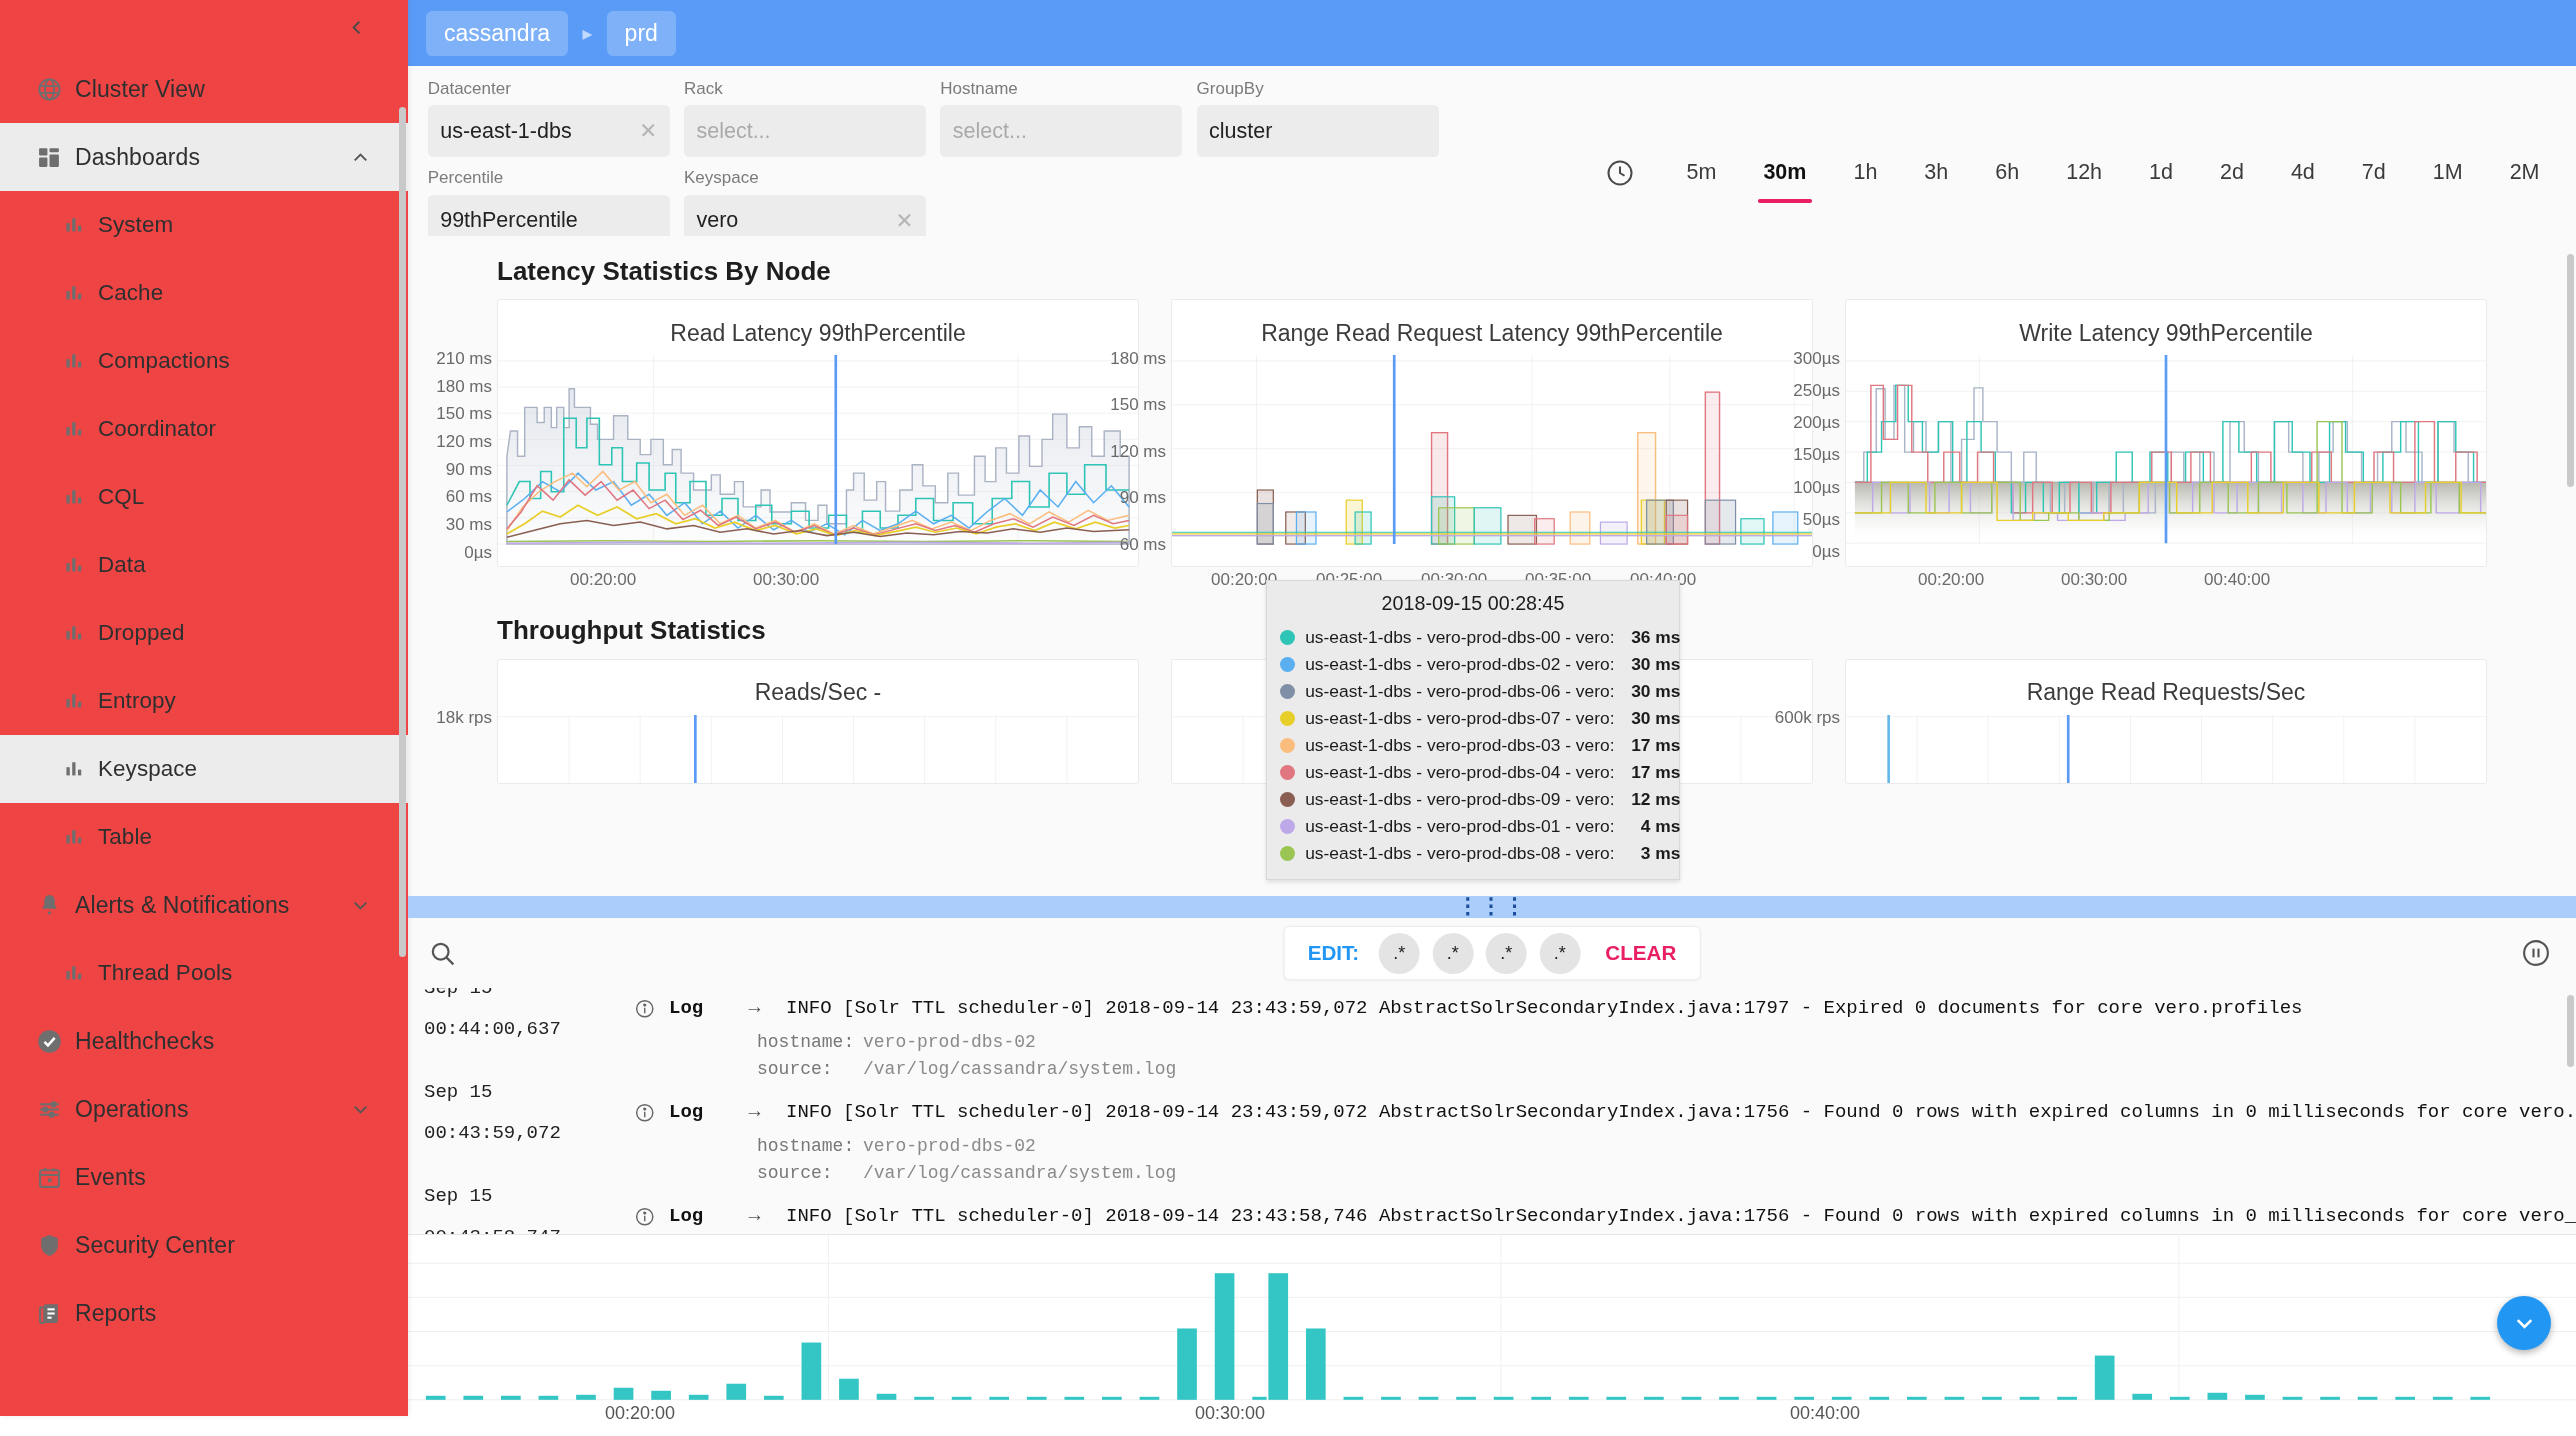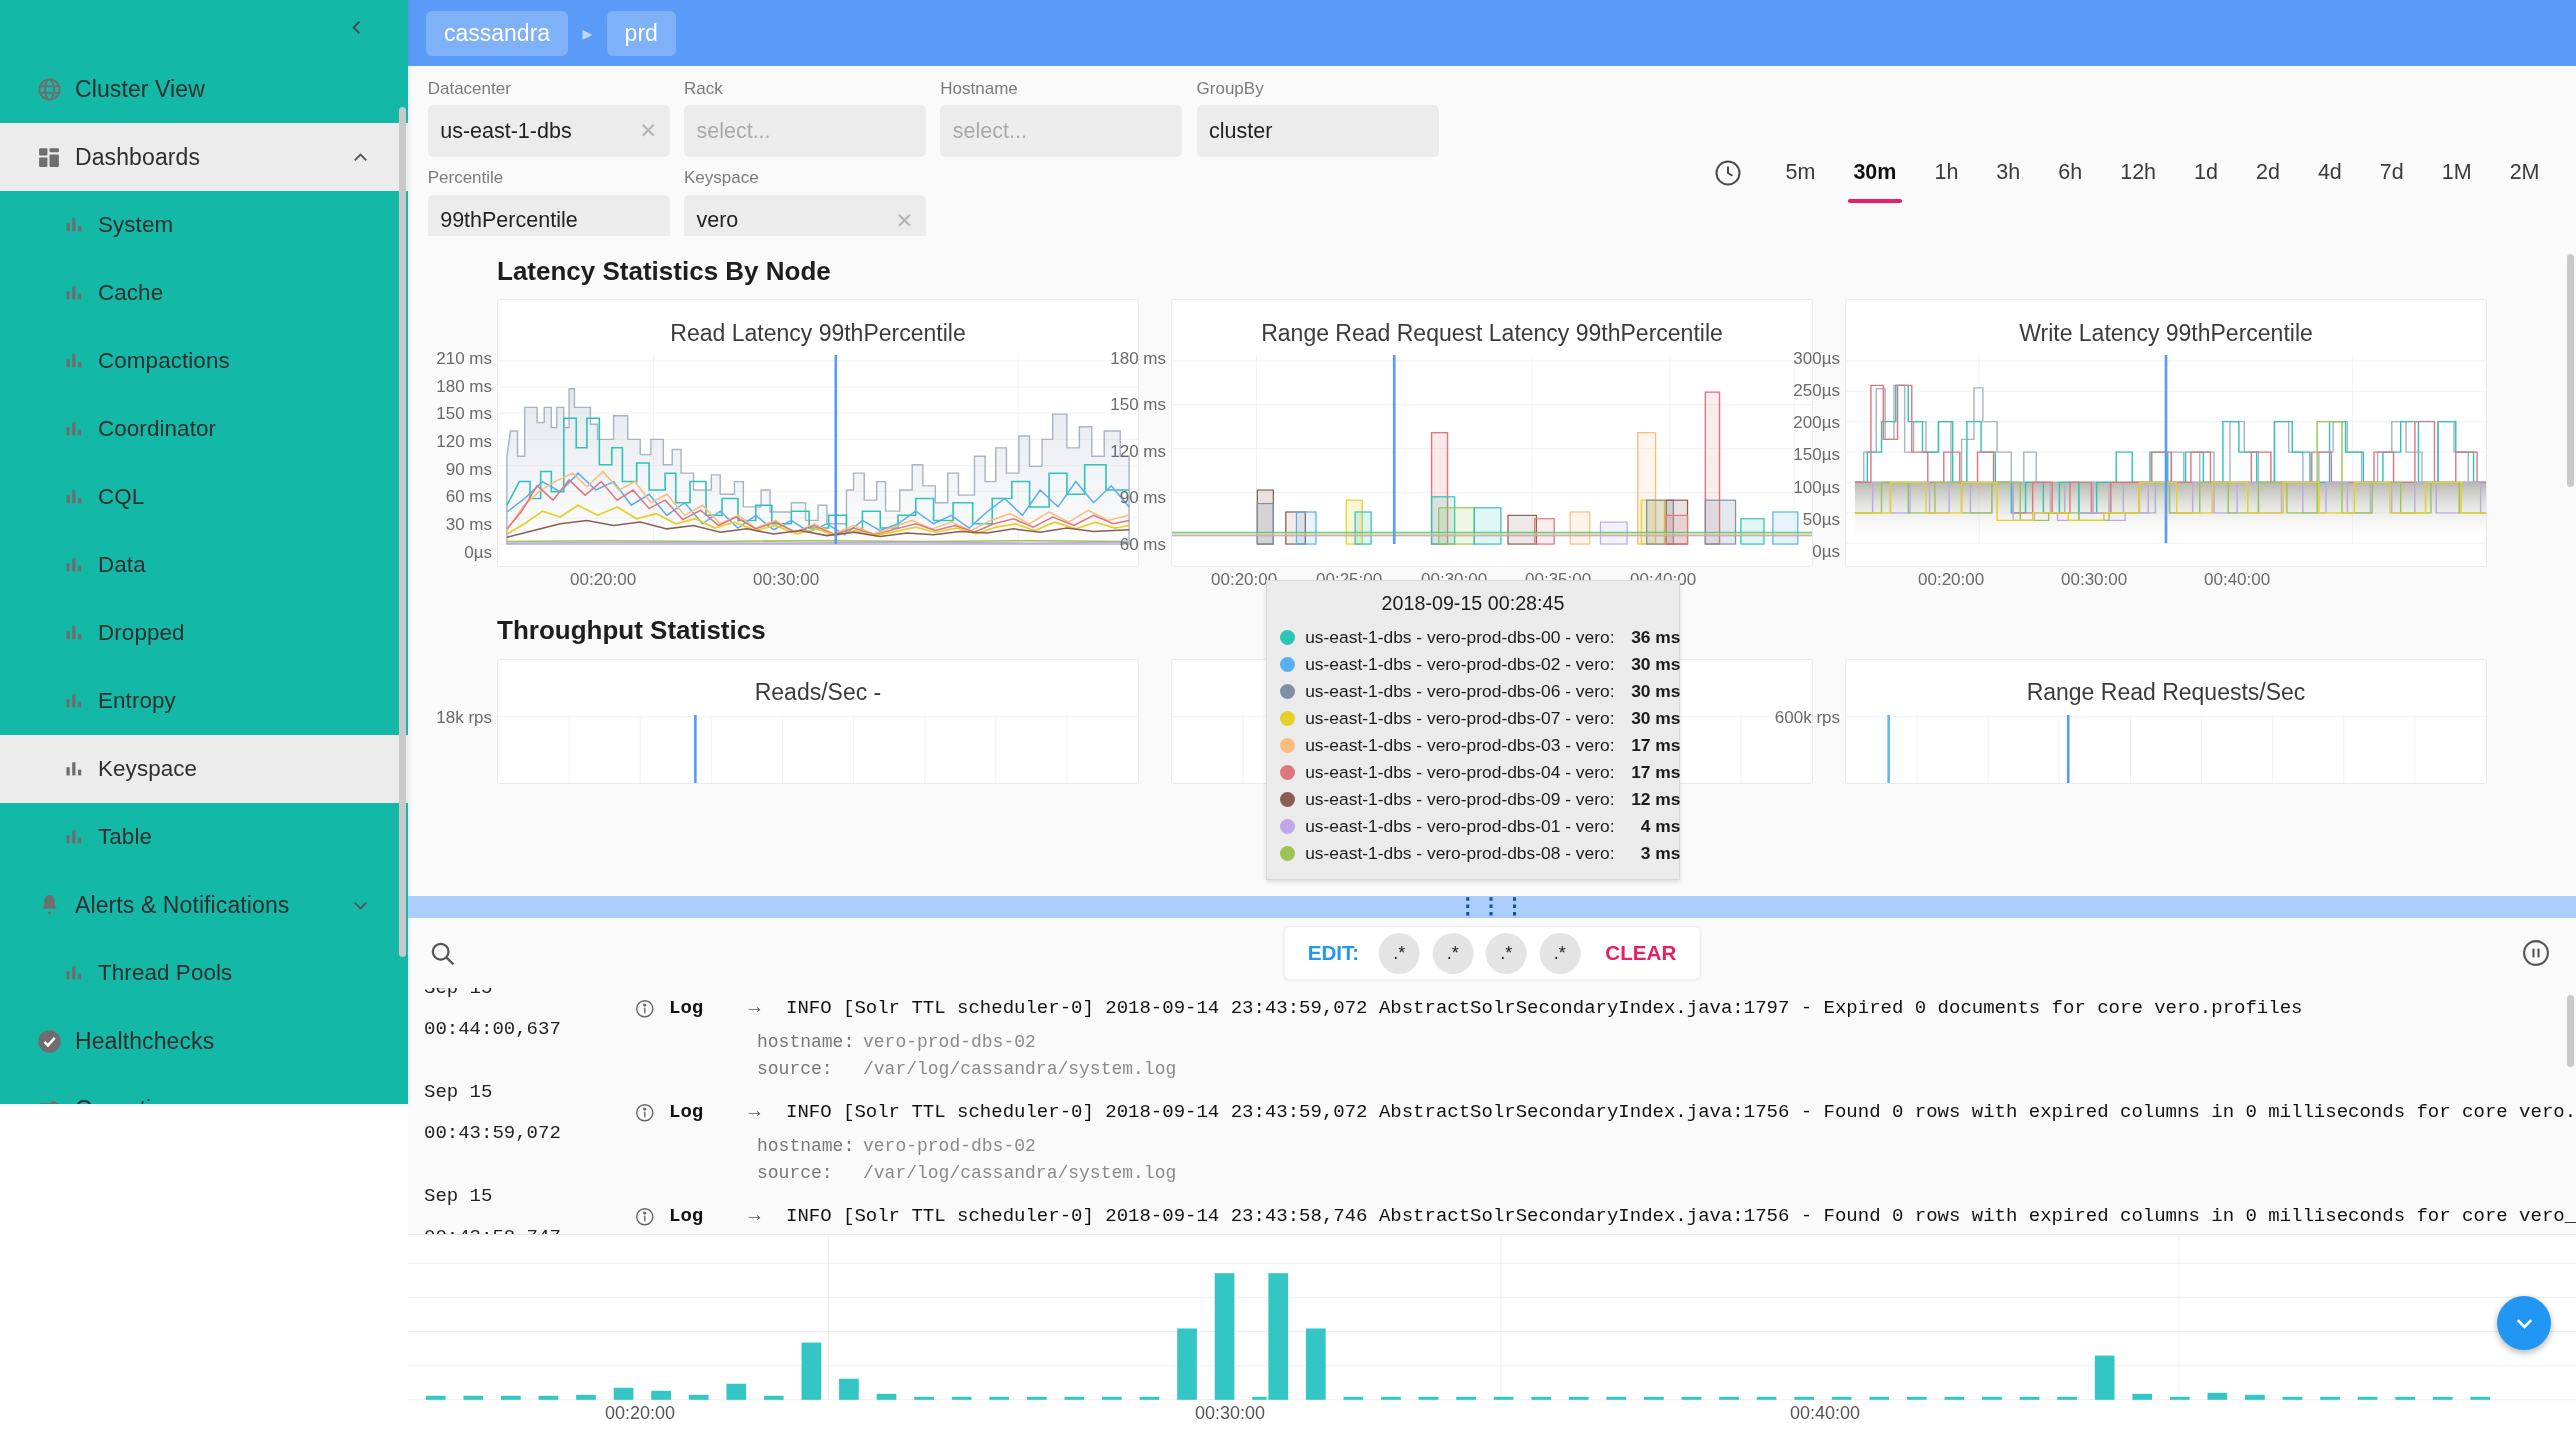--- a/index.html
+++ b/index.html
@@ -6,22 +6,22 @@
   html, body {
     width: 2576px; height: 1436px;
     font-family: "Liberation Sans", sans-serif;
     background: #ffffff;
     overflow: hidden;
   }
   .app { position: relative; width: 2576px; height: 1436px; display: flex; }
 
   
   .sidebar {
-    width: 408px; height: 1104px;
-    background: #14b8a6;
+    width: 408px; height: 1416px;
+    background: #ef4444;
     position: relative;
     flex: 0 0 408px;
     box-shadow: 1.8px 0 5.4px rgba(0,0,0,0.08);
     z-index: 5;
     overflow: hidden;
   }
   .collapse-row { height: 55px; display: flex; align-items: center; justify-content: flex-end; padding-right: 36px; }
   .collapse-btn { width: 32px; height: 32px; display:flex; align-items:center; justify-content:center; cursor:pointer; }
   .nav-item {
     display: flex; align-items: center;
@@ -60,21 +60,21 @@
   .fgroup .flabel { font-size: 17px; color: #7b7b7b; margin-bottom: 5.4px; height: 21.5px; }
   .fctl {
     height: 52px; background: #ececec; border-radius: 5.4px;
     display:flex; align-items:center; padding: 0 12.5px; cursor:pointer; position:relative;
   }
   .fctl .fval { font-size: 21.5px; color: #222; }
   .fctl .fplaceholder { font-size: 21.5px; color: #aaa; }
   .fctl .fx { position:absolute; right: 12.5px; color:#b5b5b5; font-size: 21.5px; cursor:pointer; }
 
   
-  .timerange { position: absolute; right: 21.5px; top: 89px; display:flex; align-items:center; gap: 8px; }
+  .timerange { position: absolute; right: 21.5px; top: 89px; display:flex; align-items:center; gap: 17px; }
   .trclock { margin-right: 19.7px; color:#4a4a4a; }
   .tritem {
     font-size: 21.5px; color: #3b3b3b; padding: 5.4px 15px; cursor:pointer; position: relative;
   }
   .tritem.active { font-weight: bold; color: #111; }
   .tritem.active::after {
     content:''; position:absolute; left: 9.8px; right: 9.8px; bottom: -12.5px;
     height: 4.5px; background: #e91e63; border-radius: 1.8px;
   }
 

